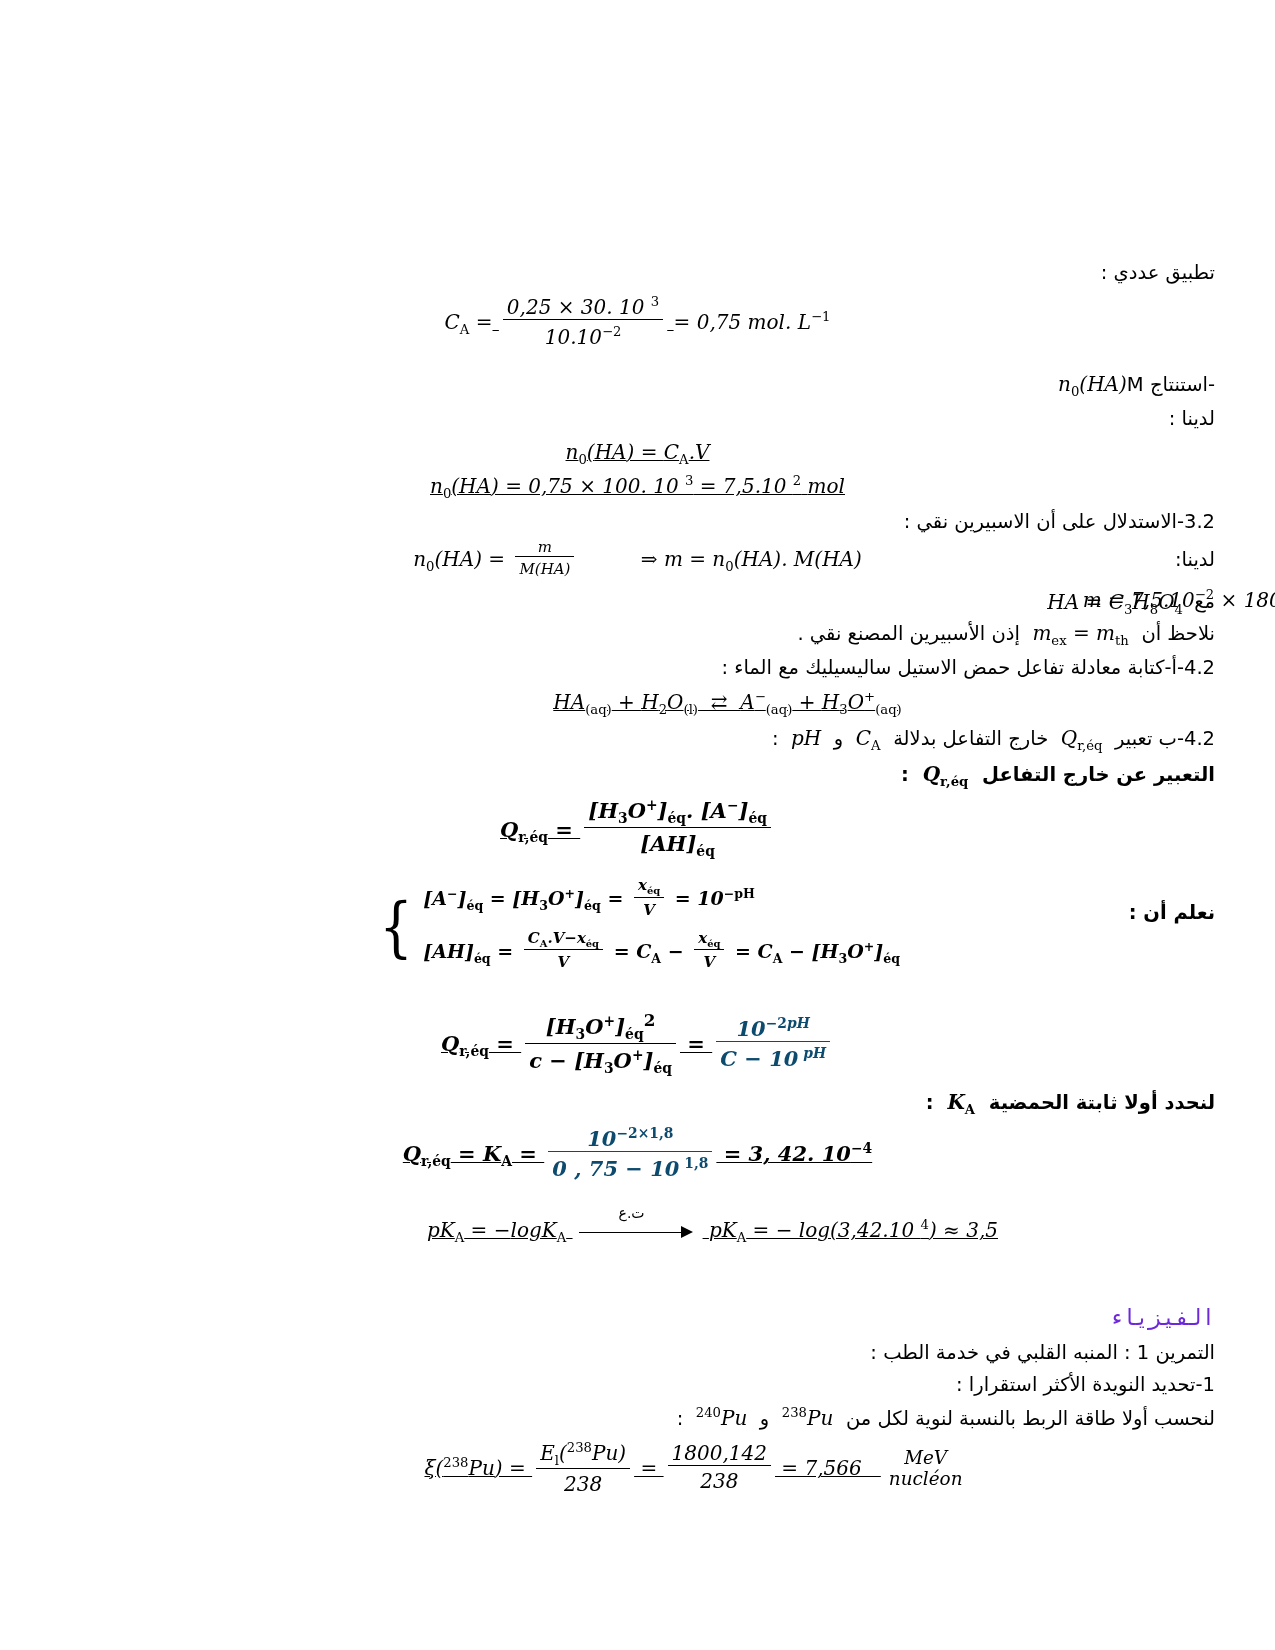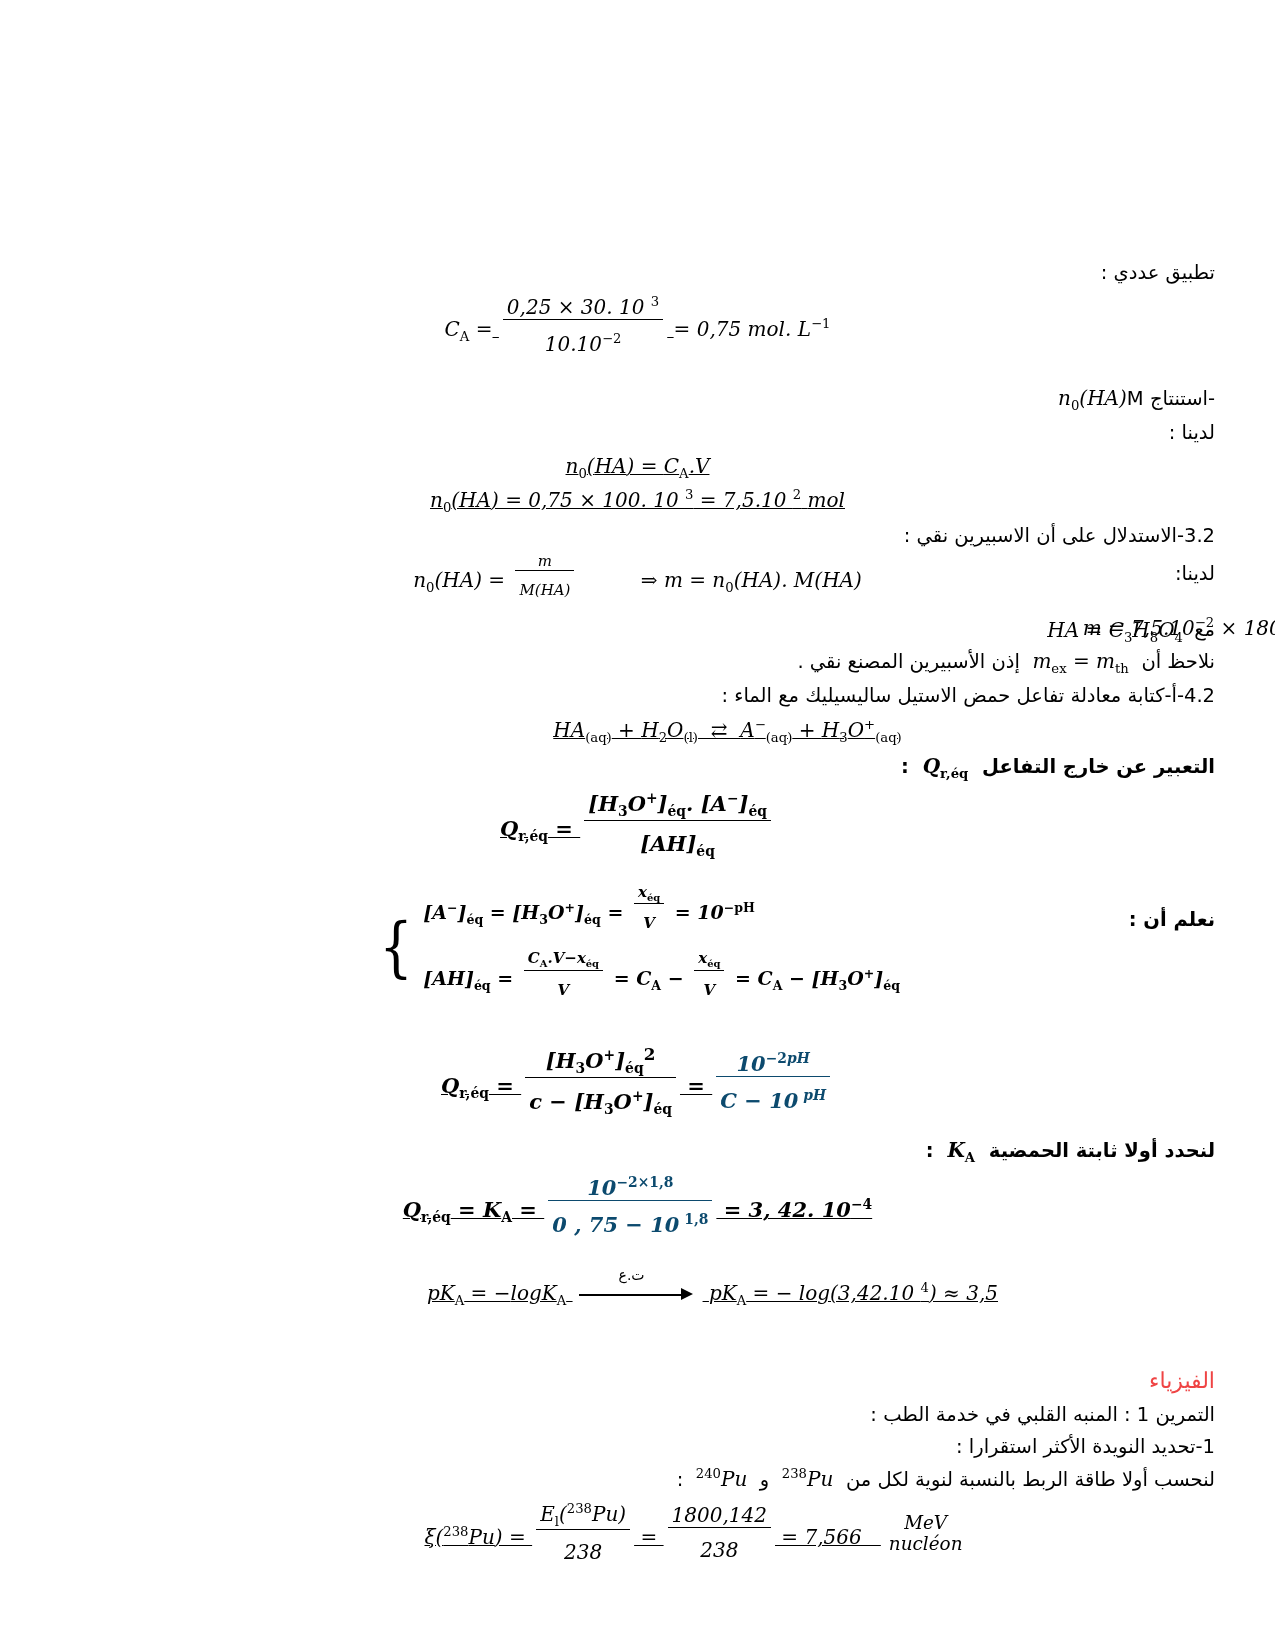--- a/index.html
+++ b/index.html
@@ -56,21 +56,21 @@
   .upright { font-style: normal; }
   
   .frac {
     display: inline-block;
     vertical-align: middle;
     text-align: center;
     margin: 0 4px;
     line-height: 1.15;
   }
   .frac > .num { display: block; padding: 0 4px; }
-  .frac > .den { display: block; padding: 11px 4px; border-top: 1.4px solid currentColor; }
+  .frac > .den { display: block; padding: 4px 4px; border-top: 1.4px solid currentColor; }
   .small { font-size: 15px; }
   sup { font-size: 0.66em; vertical-align: super; font-style: normal;}
   sub { font-size: 0.66em; vertical-align: sub; font-style: normal;}
   .brace-row {
     display: inline-block;
     vertical-align: middle;
     direction: ltr;
   }
   .brace {
     display: inline-block;
@@ -116,22 +116,22 @@
     position: absolute;
     top: 5px;
     left: 102px;
     width: 0; height: 0;
     border-top: 6px solid transparent;
     border-bottom: 6px solid transparent;
     border-left: 12px solid #000;
   }
   .title-red {
     font-size: 22px;
-    color: #ef4444;
-    font-family: Liberation Serif, serif;
+    color: #6d28d9;
+    font-family: Liberation Mono, monospace;
     margin: 0 0 6px 0;
     text-align: right;
     direction: rtl;
   }
   .gap-sm { height: 10px; }
   .gap-md { height: 20px; }
   .gap-lg { height: 34px; }
   .inline-ar { font-family: "DejaVu Sans", sans-serif; font-style: normal; }
   .eqno { display:inline-block; }
   .spacer-w2 { display:inline-block; width: 56px; }
@@ -202,20 +202,29 @@
     </div>
 
     <div class="line rtl-line">4.2-أ-كتابة معادلة تفاعل حمض الاستيل ساليسيليك مع الماء :</div>
 
     <div class="mathline" style="text-align:center;">
       <span class="math" style="margin-right:-180px;">
         <i>HA</i><sub>(aq)</sub> + <i>H</i><sub>2</sub><i>O</i><sub>(l)</sub> &nbsp;⇄&nbsp; <i>A</i><sup>−</sup><sub>(aq)</sub> + <i>H</i><sub>3</sub><i>O</i><sup>+</sup><sub>(aq)</sub>
       </span>
     </div>
 
+    <div class="line rtl-line">
+      <span class="inline-ar">4.2-ب تعبير</span>
+      <span class="math">&nbsp;<i>Q</i><sub>r,éq</sub>&nbsp;</span>
+      <span class="inline-ar">خارج التفاعل بدلالة</span>
+      <span class="math">&nbsp;<i>C</i><sub>A</sub>&nbsp;</span>
+      <span class="inline-ar">و</span>
+      <span class="math">&nbsp;<i>pH</i></span>
+      <span class="inline-ar">&nbsp;:</span>
+    </div>
 
     <div class="line rtl-line bold">
       <span class="inline-ar bold">التعبير عن خارج التفاعل</span>
       <span class="math bold">&nbsp;<i>Q</i><sub>r,éq</sub>&nbsp;</span>
       <span class="inline-ar bold">:</span>
     </div>
 
     <div class="mathline">
       <span class="math bold" style="font-size:21px;">
         <i>Q</i><sub>r,éq</sub> =

